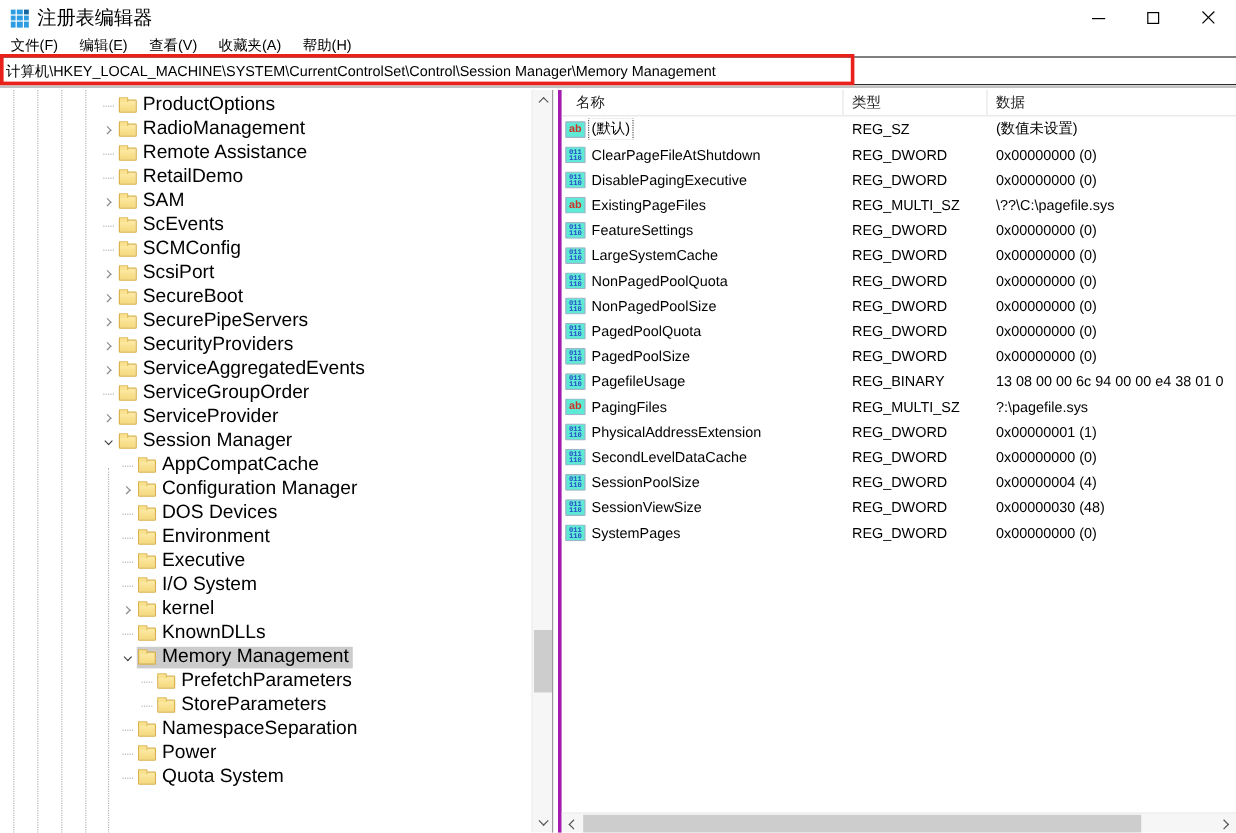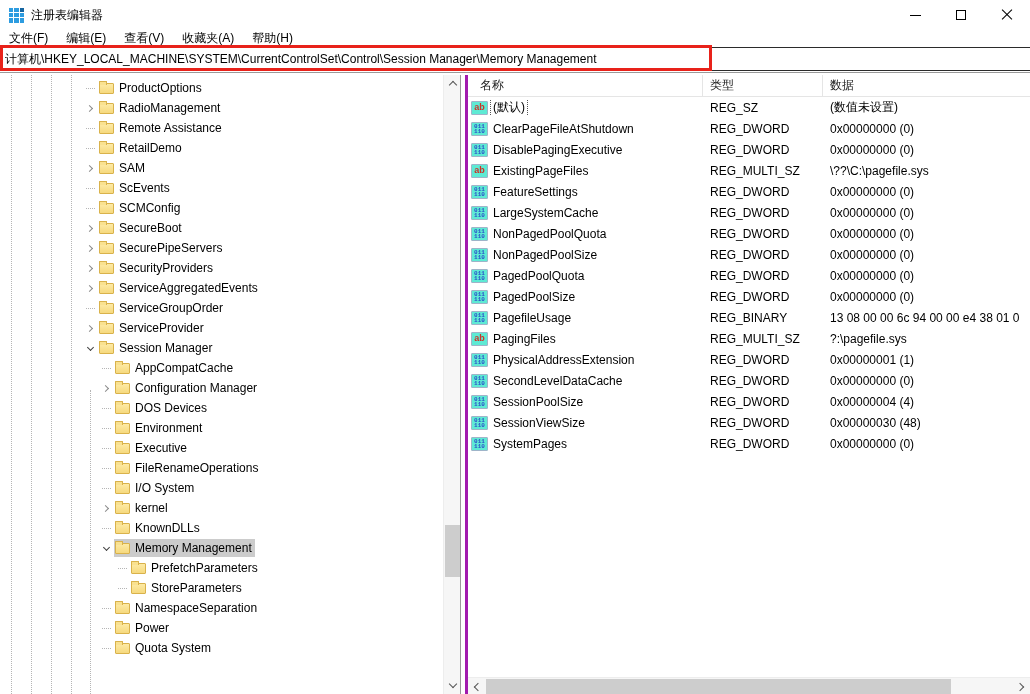--- a/index.html
+++ b/index.html
@@ -4,21 +4,21 @@
 <style>
   * { box-sizing: border-box; margin: 0; padding: 0; }
   html,body { width:1030px; height:694px; overflow:hidden; }
   body { font-family:"Liberation Sans", sans-serif; font-size:12px; color:#000; background:#fff; position:relative; }
 
   
   .titlebar { position:absolute; top:0; left:0; right:0; height:30px; background:#fff; display:flex; align-items:center; }
   .app-icon { width:15px; height:15px; margin:0 7px 0 9px; display:grid; grid-template-columns:repeat(3,1fr); grid-template-rows:repeat(3,1fr); gap:1px; }
   .app-icon i { background:#2d9ce0; }
   .app-icon i.dk { background:#1565a0; }
-  .title-text { flex:0 0 auto; font-size:12px; }
+  .title-text { flex:0 0 auto; font-size:16px; }
   .title-spacer { flex:1; }
   .winbtn { width:46px; height:30px; display:flex; align-items:center; justify-content:center; position:relative; }
   .glyph-min { width:11px; height:1px; background:#000; display:block; }
   .glyph-max { width:10px; height:10px; border:1px solid #000; display:block; }
   .glyph-close { width:12px; height:12px; position:relative; display:block; }
   .glyph-close::before,.glyph-close::after { content:""; position:absolute; left:-1px; top:5px; width:14px; height:1px; background:#000; }
   .glyph-close::before { transform:rotate(45deg); }
   .glyph-close::after { transform:rotate(-45deg); }
 
   
@@ -49,21 +49,21 @@
   .exp-collapsed .chev { display:block; transform:rotate(-45deg); margin-left:-2px; }
   .exp-expanded  .chev { display:block; transform:rotate(45deg); border-color:#404040; margin-top:-2px; }
   .dots { display:none; width:9px; border-top:1px dotted #b5b5b5; }
   .exp-none .dots { display:block; }
   .node { display:flex; align-items:center; height:18px; padding:0 3px 0 1px; }
   .tree-row.selected .node { background:#cccccc; }
   .folder { width:15px; height:11px; background:linear-gradient(#fdeaa5,#f6d97e); border:1px solid #d9b24b;
             border-radius:1px; position:relative; margin-right:5px; flex:0 0 15px; }
   .folder::before { content:""; position:absolute; left:-1px; top:-3px; width:6px; height:3px;
                     background:#f9e190; border:1px solid #d9b24b; border-bottom:none; border-radius:1px 1px 0 0; }
-  .tree-label { font-size:12px; }
+  .tree-label { font-size:16px; }
 
   
   .vscroll { position:absolute; right:0; top:0; bottom:0; width:17px; background:#f6f6f6; border-left:1px solid #ededed; }
   .vscroll .arrow { position:absolute; left:0; width:17px; height:17px; display:flex; align-items:center; justify-content:center; }
   .vscroll .arrow.up { top:0; } .vscroll .arrow.down { bottom:0; }
   .sb-chev { width:6px; height:6px; border-right:1.5px solid #555; border-bottom:1.5px solid #555; }
   .sb-chev.up { transform:rotate(-135deg); margin-top:3px; }
   .sb-chev.down { transform:rotate(45deg); margin-bottom:3px; }
   .sb-chev.left { transform:rotate(135deg); margin-left:3px; }
   .sb-chev.right { transform:rotate(-45deg); margin-right:3px; }
@@ -216,20 +216,30 @@
       <span class="tree-label">SCMConfig</span>
     </span>
   </div>
         <div class="tree-row" style="padding-left: 82px;">
     <span class="expander exp-collapsed">
       <span class="chev"></span>
 
     </span>
     <span class="node">
       <span class="folder"></span>
+      <span class="tree-label">ScsiPort</span>
+    </span>
+  </div>
+        <div class="tree-row" style="padding-left: 82px;">
+    <span class="expander exp-collapsed">
+      <span class="chev"></span>
+
+    </span>
+    <span class="node">
+      <span class="folder"></span>
       <span class="tree-label">SecureBoot</span>
     </span>
   </div>
         <div class="tree-row" style="padding-left: 82px;">
     <span class="expander exp-collapsed">
       <span class="chev"></span>
 
     </span>
     <span class="node">
       <span class="folder"></span>
@@ -327,30 +337,20 @@
     </span>
   </div>
         <div class="tree-row" style="padding-left: 98px;">
     <span class="expander exp-none">
 
       <span class="dots"></span>
     </span>
     <span class="node">
       <span class="folder"></span>
       <span class="tree-label">Executive</span>
-    </span>
-  </div>
-        <div class="tree-row" style="padding-left: 98px;">
-    <span class="expander exp-none">
-
-      <span class="dots"></span>
-    </span>
-    <span class="node">
-      <span class="folder"></span>
-      <span class="tree-label">FileRenameOperations</span>
     </span>
   </div>
         <div class="tree-row" style="padding-left: 98px;">
     <span class="expander exp-none">
 
       <span class="dots"></span>
     </span>
     <span class="node">
       <span class="folder"></span>
       <span class="tree-label">I/O System</span>

